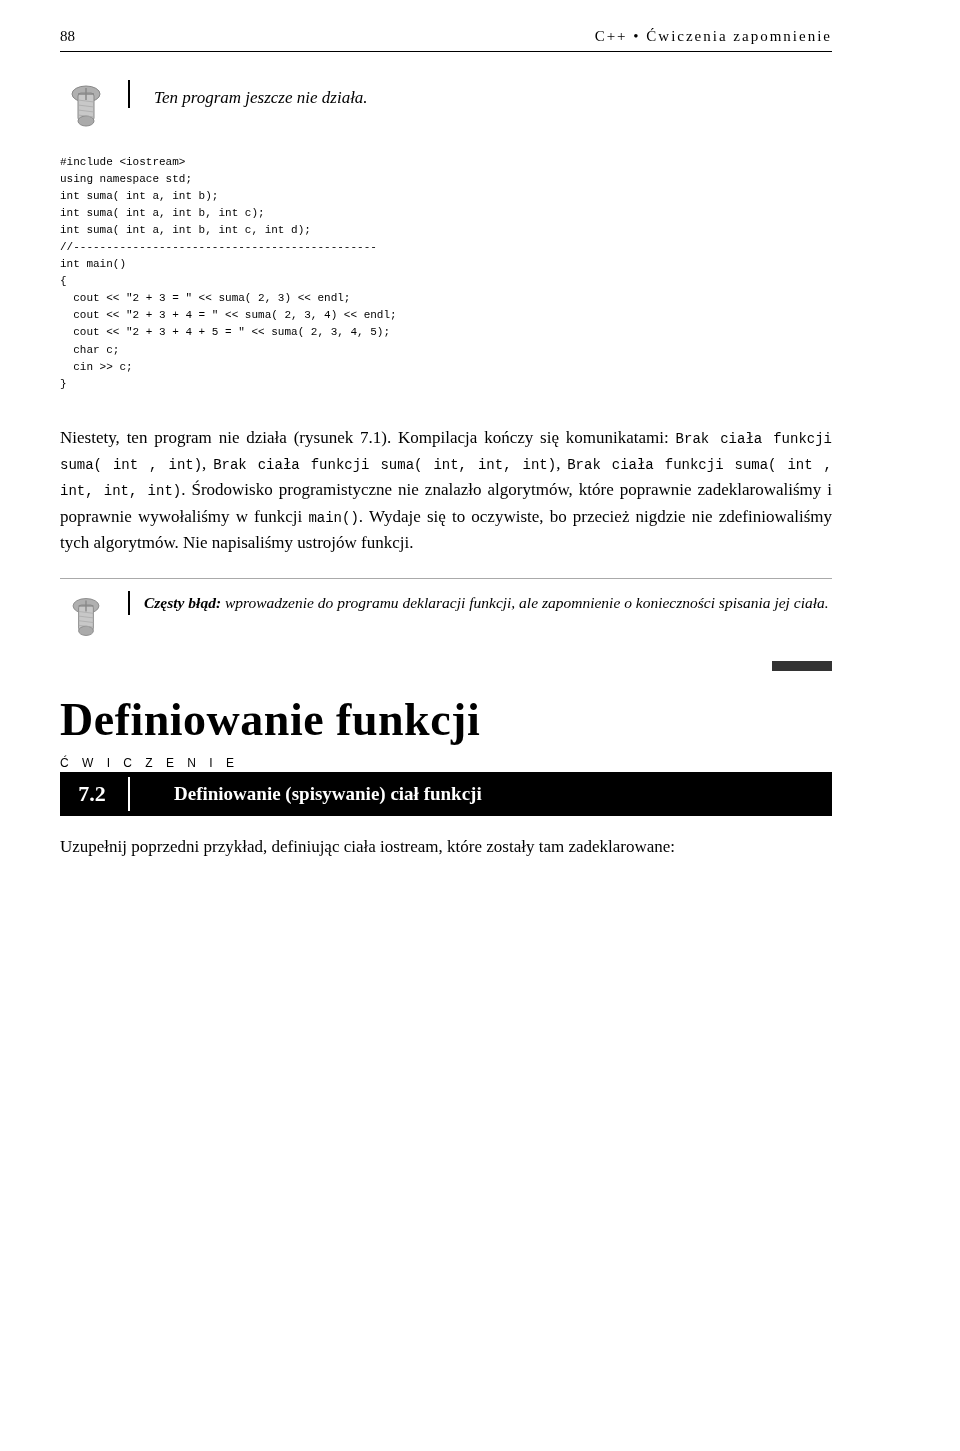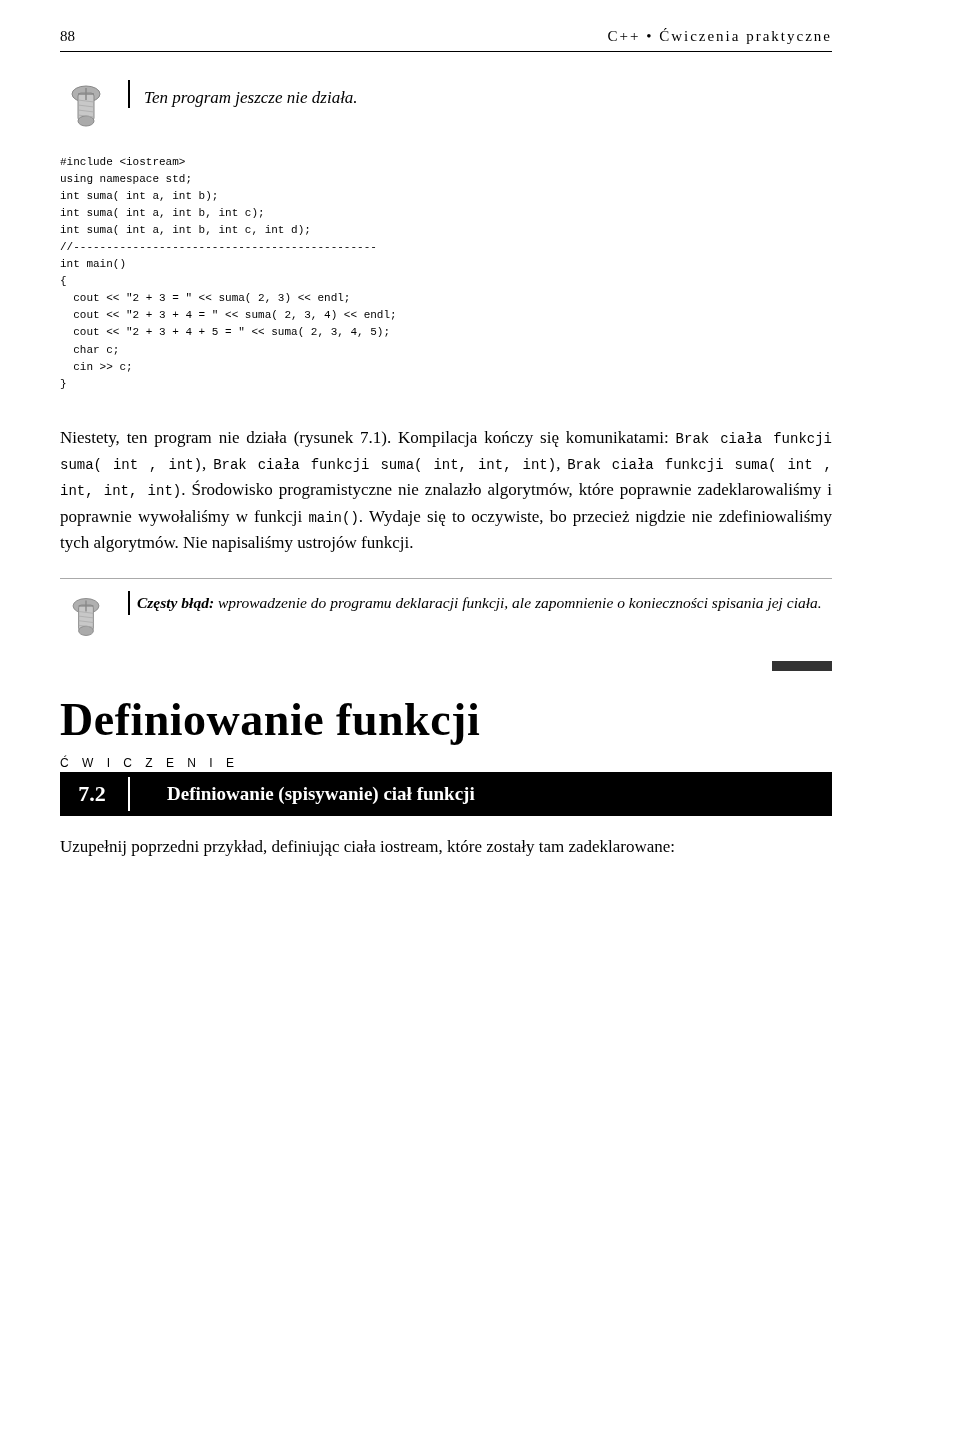--- a/index.html
+++ b/index.html
@@ -49,21 +49,21 @@
       margin-bottom: 22px;
       gap: 16px;
     }
 
     .alert-text {
       font-style: italic;
       font-size: 17px;
       font-family: 'Times New Roman', Times, serif;
       padding-top: 8px;
       border-left: 2px solid #000;
-      padding-left: 14px;
+      padding-left: 24px;
     }
 
     
     .code-block {
       font-family: Liberation Mono, monospace;
       font-size: 11px;
       line-height: 1.55;
       margin: 18px 0 32px 0;
       white-space: pre;
       background: #ffffff;
@@ -92,21 +92,21 @@
       border-top: 1px solid #aaa;
       padding-top: 12px;
     }
 
     .note-text {
       font-size: 15.5px;
       font-family: 'Times New Roman', Times, serif;
       font-style: italic;
       line-height: 1.5;
       border-left: 2px solid #000;
-      padding-left: 7px;
+      padding-left: 14px;
     }
 
     .note-text strong {
       font-weight: bold;
       font-style: italic;
     }
 
     
     .deco-line {
       width: 60px;
@@ -136,21 +136,21 @@
     }
 
     
     .exercise-bar {
       display: flex;
       align-items: center;
       background: #000;
       color: #fff;
       padding: 5px 0 5px 0;
       margin-bottom: 18px;
-      gap: 3px;
+      gap: 10px;
     }
 
     .exercise-num {
       background: #000;
       color: #fff;
       font-family: 'Times New Roman', Times, serif;
       font-size: 22px;
       font-weight: bold;
       padding: 4px 18px 4px 14px;
       border-right: 2px solid #fff;
@@ -177,21 +177,21 @@
       justify-content: center;
     }
   </style>
 </head>
 <body>
 
 <div class="page">
 
   <div class="page-header">
     <span class="page-number">88</span>
-    <span class="page-title-header">C++ • Ćwiczenia praktyczne</span>
+    <span class="page-title-header">C++ • Ćwiczenia zapomnienie</span>
   </div>
 
   <div class="alert-box">
 
     <div class="bolt-icon">
       <svg width="52" height="52" viewBox="0 0 52 52" xmlns="http://www.w3.org/2000/svg">
 
         <ellipse cx="26" cy="14" rx="14" ry="8" fill="#b0b0b0" stroke="#888" stroke-width="1"></ellipse>
         <rect x="18" y="13" width="16" height="28" rx="3" fill="#c8c8c8" stroke="#888" stroke-width="1"></rect>
         <ellipse cx="26" cy="41" rx="8" ry="5" fill="#aaa" stroke="#888" stroke-width="1"></ellipse>

